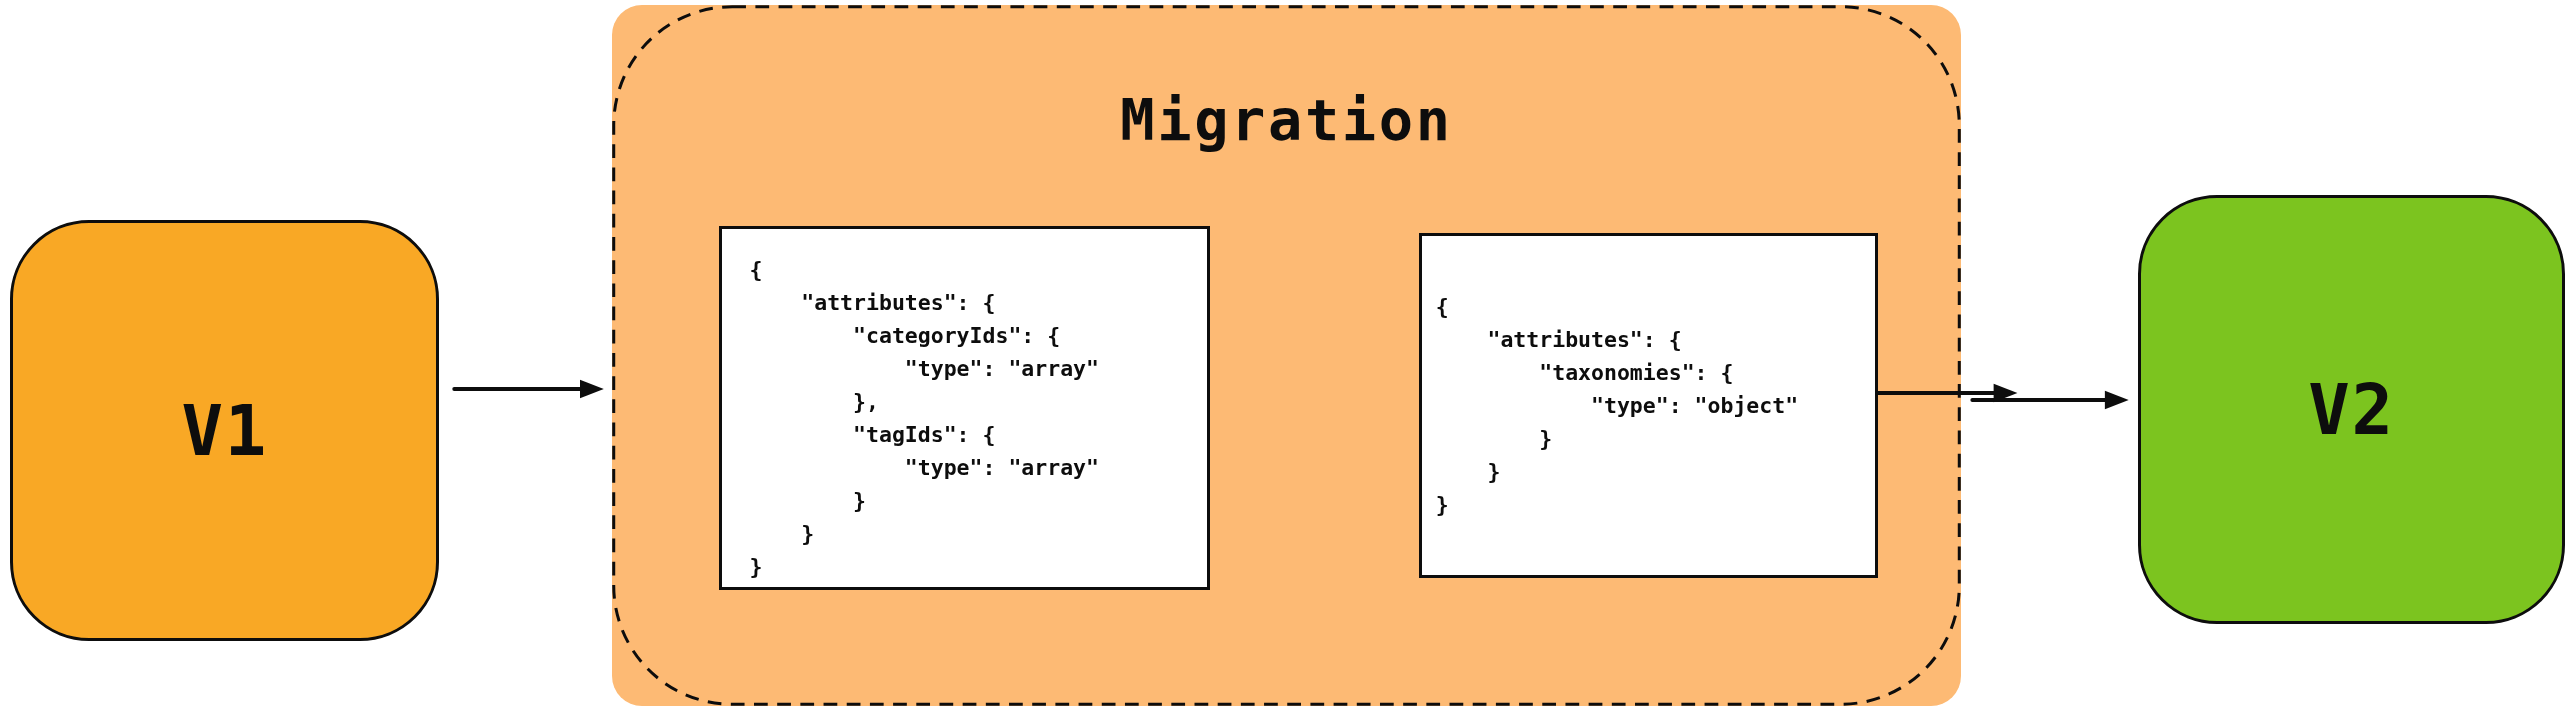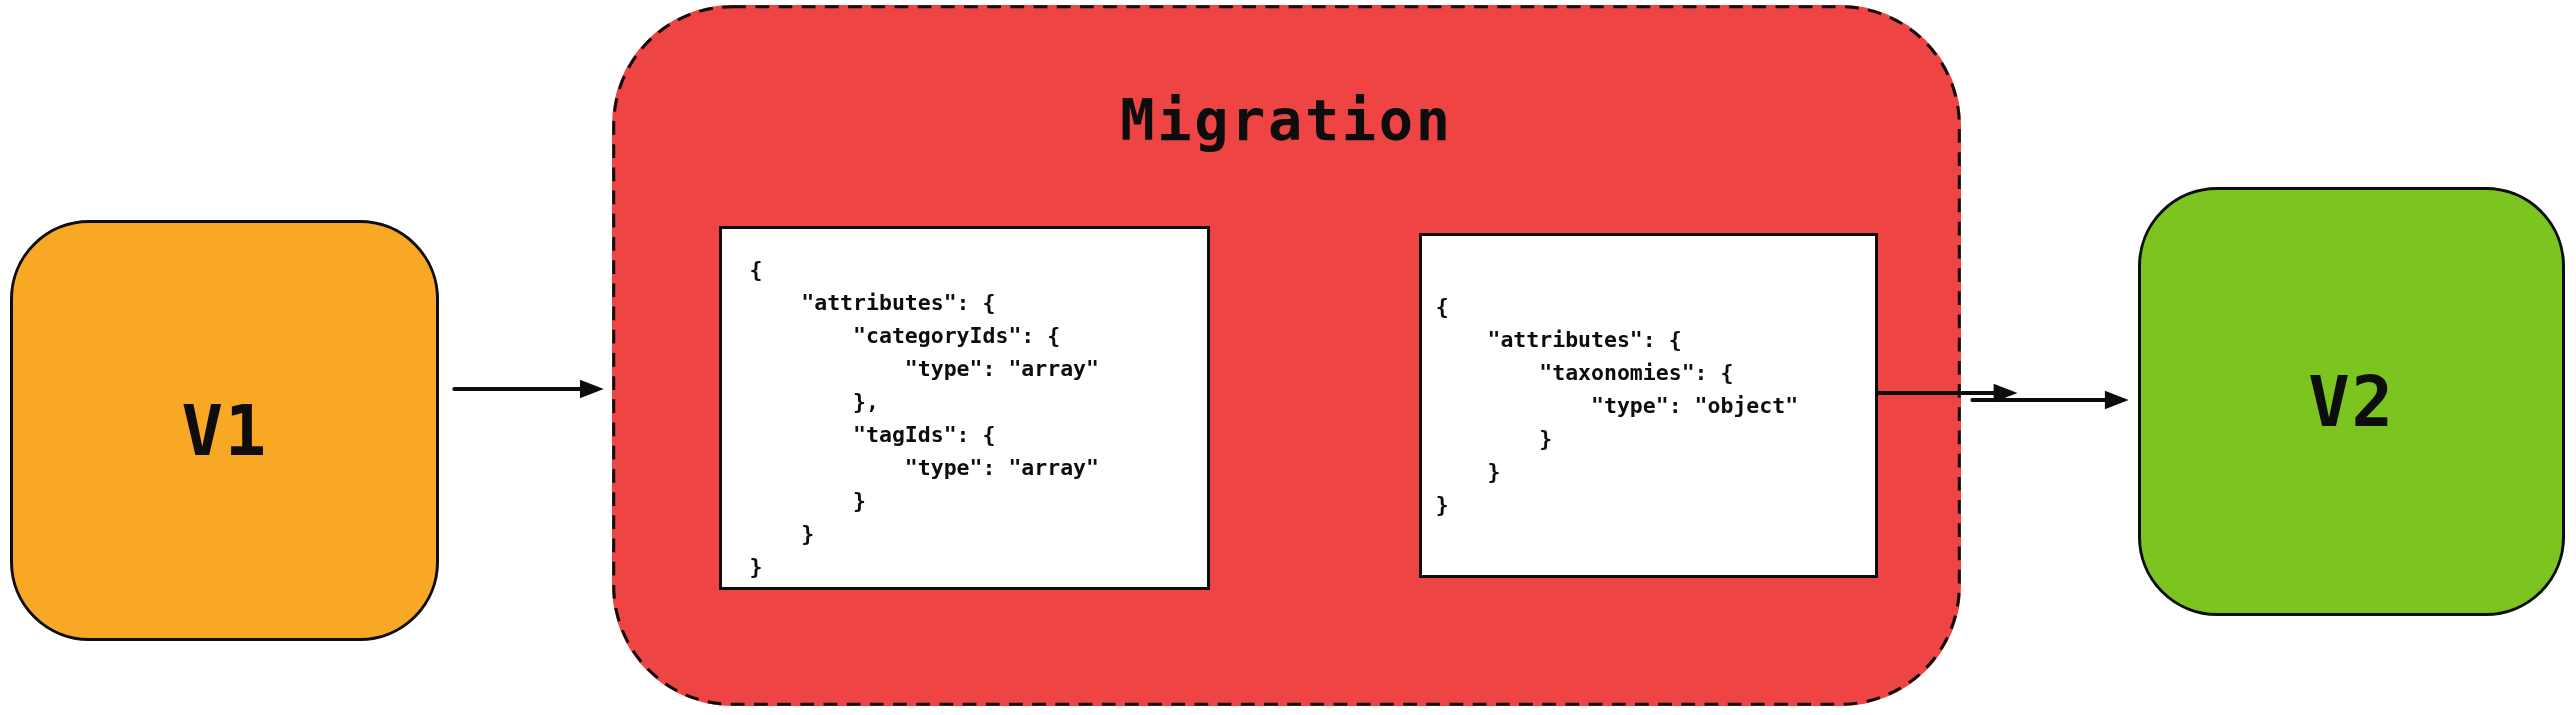--- a/index.html
+++ b/index.html
@@ -102,21 +102,21 @@
 
   <div class="node node-v1" style="background-color: rgb(249, 168, 37);">
     <span class="node-label">V1</span>
   </div>
 
   <svg class="arrow arrow-1" width="158" height="34" viewBox="0 0 184 40">
     <line x1="4" y1="20" x2="154" y2="20"></line>
     <polygon points="152,9 180,20 152,31"></polygon>
   </svg>
 
-  <div class="migration" style="background-color: #ef4444;">
+  <div class="migration" style="background-color: #fdba74; border-radius: 30px;">
 
     <svg class="migration-border" viewBox="0 0 1571 816" preserveAspectRatio="none">
       <rect x="2" y="2" width="1567" height="812" rx="138" ry="138"></rect>
     </svg>
 
     <div class="migration-title">Migration</div>
 
     <div class="code-block code-block-1">
       <pre>{
     "attributes": {
@@ -144,18 +144,18 @@
     }
 }</pre>
     </div>
   </div>
 
   <svg class="arrow arrow-3" width="165" height="34" viewBox="0 0 192 40">
     <line x1="4" y1="20" x2="162" y2="20"></line>
     <polygon points="160,9 188,20 160,31"></polygon>
   </svg>
 
-  <div class="node node-v2" style="background-color: rgb(124, 196, 31);">
+  <div class="node node-v2" style="background-color: rgb(124, 196, 31); margin-top: 8px;">
     <span class="node-label">V2</span>
   </div>
 
 </div>
 
 
 </body></html>

